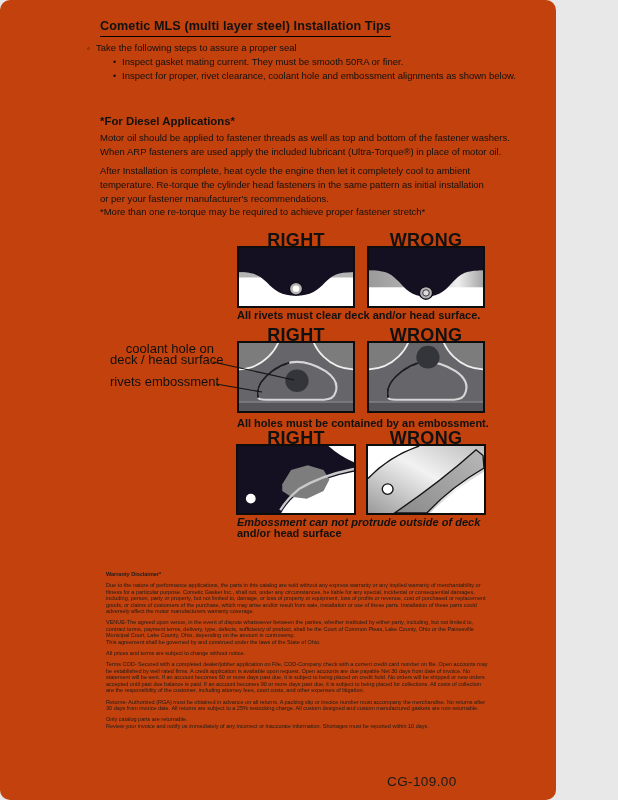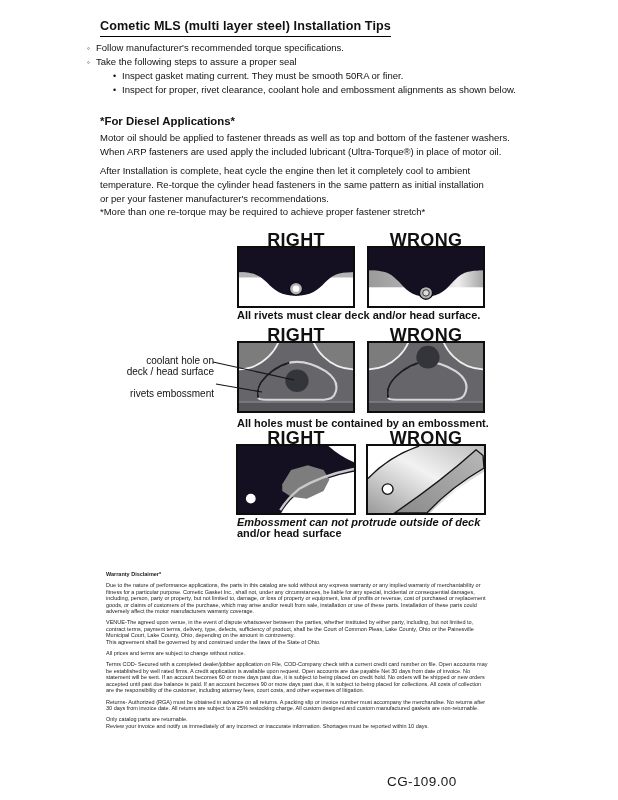--- a/index.html
+++ b/index.html
@@ -1,18 +1,18 @@
 <!DOCTYPE html>
 <html><head>
 <meta charset="utf-8">
 <style>
   html,body{margin:0;padding:0;background:#e8e8e8;}
   .page{
-    position:relative;width:618px;height:800px;background:#ffffff;
-    font-family:"Liberation Sans", sans-serif;color:#111;overflow:hidden;
+    position:relative;width:556px;height:800px;background:#c2410c;
+    font-family:"Liberation Sans", sans-serif;color:#111;overflow:hidden;border-radius:10px;
   }
   .abs{position:absolute;}
   
   .title{
     left:100px;top:19px;font-size:12.6px;font-weight:bold;margin:0;
     display:inline-block;border-bottom:1.6px solid #000;padding-bottom:2.5px;
     letter-spacing:.1px;
   }
   
   .tips{left:87px;top:41px;font-size:9.5px;line-height:14px;}
@@ -23,38 +23,37 @@
   
   .diesel-h{left:100px;top:115px;font-size:11.4px;font-weight:bold;margin:0;}
   .para{left:100px;font-size:9.5px;line-height:13.8px;}
   .para div{white-space:nowrap;}
   .p1{top:131px;} .p2{top:164px;} .note{top:206px;font-size:9.5px;white-space:nowrap;}
   
   .dlabel{width:118px;text-align:center;font-size:18px;font-weight:bold;letter-spacing:.3px;}
   .cap{font-size:11px;font-weight:bold;line-height:11px;white-space:nowrap;}
   .dbox{border:2.5px solid #0d0d0d;box-sizing:border-box;background:#fff;}
   .dbox svg{display:block;width:100%;height:100%;}
-  .callout{font-size:10px;line-height:10.6px;text-align:right;width:104px;margin-top:12px;}
+  .callout{font-size:13px;line-height:10.6px;text-align:right;width:104px;}
   .callout div{white-space:nowrap;}
   
   .legal{left:106px;top:571px;width:420px;font-size:5.5px;line-height:6.4px;color:#1c1c1c;}
   .legal .blk{margin:0 0 5px 0;}
   .legal .hd{font-weight:bold;margin:0 0 5px 0;}
   .legal div{white-space:nowrap;}
   .code{left:387px;top:774px;font-size:13.5px;letter-spacing:.4px;color:#1a1a1a;}
 </style>
 </head>
 <body>
 
 <div class="page">
 
   <h1 class="abs title">Cometic MLS (multi layer steel) Installation Tips</h1>
 
   <div class="abs tips">
-    <div class="tip"><span class="mk">◦</span><span>Follow manufacturer's recommended torque specifications.</span></div>
     <div class="tip"><span class="mk">◦</span><span>Take the following steps to assure a proper seal</span></div>
     <div class="tip sub"><span class="mk">•</span><span>Inspect gasket mating current.  They must be smooth 50RA or finer.</span></div>
     <div class="tip sub"><span class="mk">•</span><span>Inspect for proper, rivet clearance, coolant hole and embossment alignments as shown below.</span></div>
   </div>
 
   <h2 class="abs diesel-h">*For Diesel Applications*</h2>
   <div class="abs para p1">
       <div>Motor oil should be applied to fastener threads as well as top and bottom of the fastener washers.</div>
       <div>When ARP fasteners are used apply the included lubricant (Ultra-Torque®) in place of motor oil.</div>
     </div>

